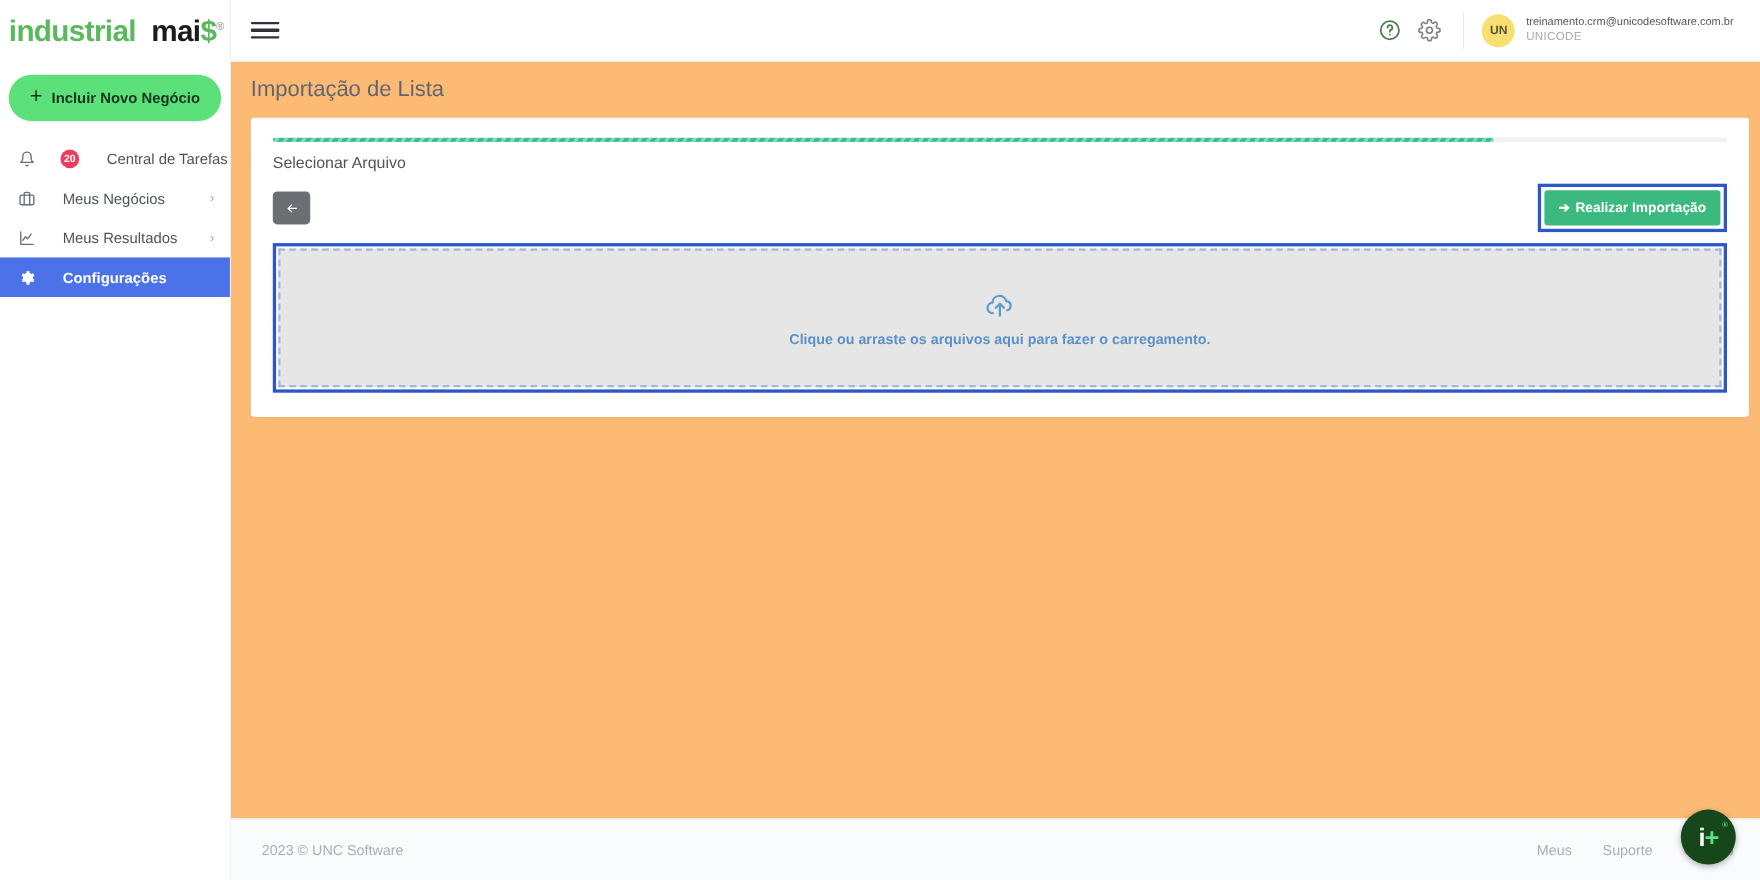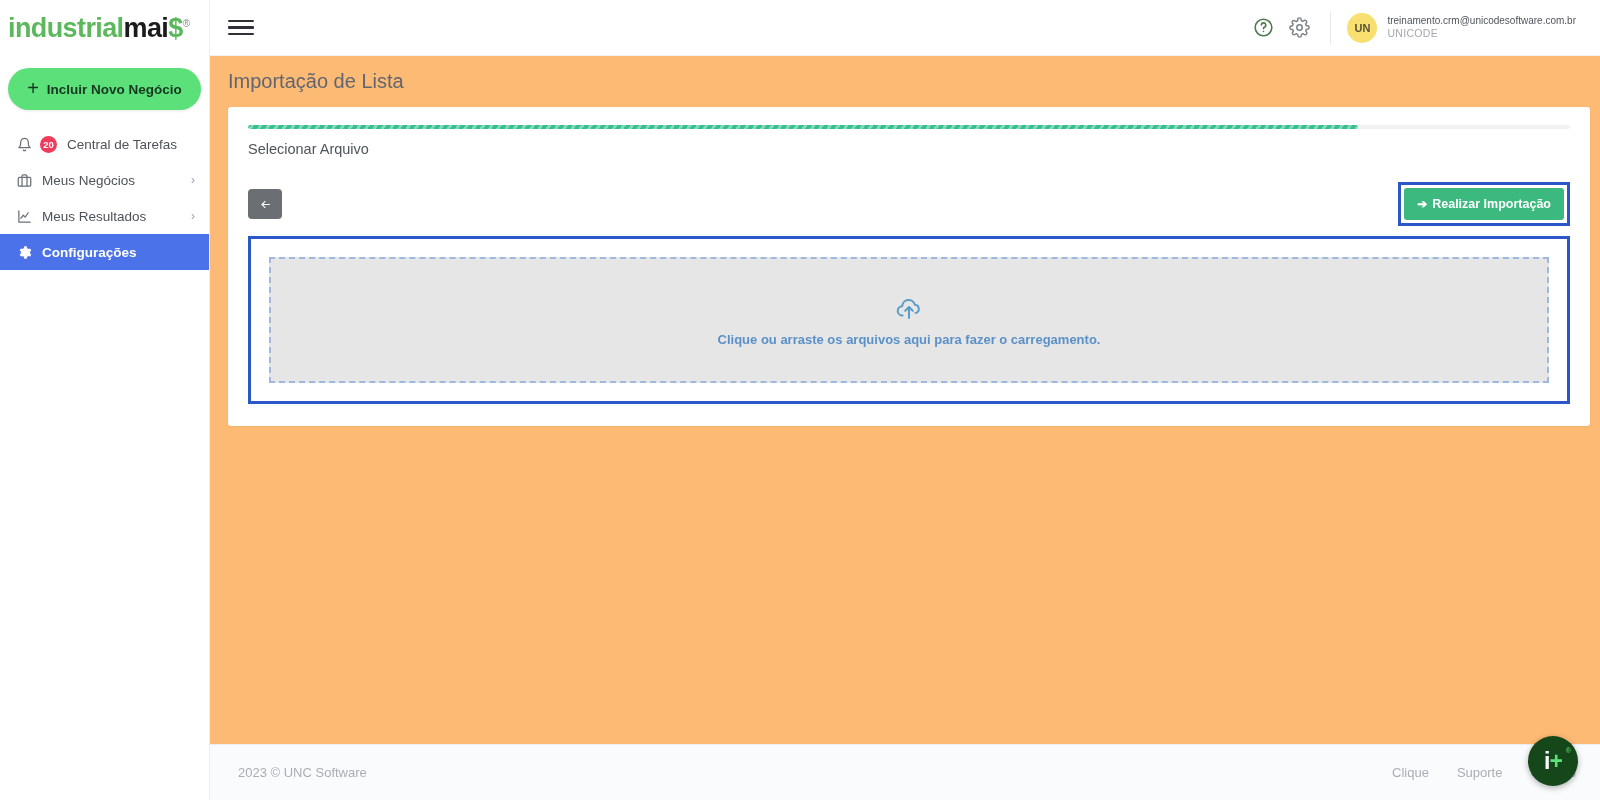--- a/index.html
+++ b/index.html
@@ -24,21 +24,21 @@
   .logo-wrap {
     height: 56px;
     display: flex; align-items: center;
     padding-left: 8px;
   }
   .logo {
     font-size: 27px; font-weight: bold; letter-spacing: -0.6px;
     line-height: 1; position: relative; white-space: nowrap;
   }
   .logo .g1 { color: #5cb85c; }
-  .logo .g2 { color: #1b1b1b; }
+  .logo .g2 { color: #1b1b1b; padding-left: 14px; }
   .logo .g3 { color: #5cb85c; }
   .logo .reg {
     font-size: 10px; vertical-align: super; color: #8a8a8a; font-weight: normal;
   }
 
   .new-deal-btn {
     margin: 12px 8px 16px 8px;
     height: 42px;
     background: #5ce07a;
     border-radius: 21px;
@@ -49,21 +49,21 @@
     box-shadow: 0 1px 3px rgba(0,0,0,0.10);
   }
   .new-deal-btn .plus { font-size: 20px; font-weight: 400; line-height: 1; margin-top: -2px; }
 
   .nav { display: flex; flex-direction: column; }
   .nav-item {
     height: 36px;
     display: flex; align-items: center;
     padding: 0 14px 0 16px;
     font-size: 13.5px; color: #4d5259;
-    cursor: pointer; gap: 9px;
+    cursor: pointer; gap: 24px;
     position: relative;
   }
   .nav-item .ico {
     width: 17px; height: 17px; flex: 0 0 17px;
     display: flex; align-items: center; justify-content: center;
     color: #6b7078;
   }
   .nav-item .ico svg { width: 15px; height: 15px; display: block; }
   .nav-item .label { flex: 1; white-space: nowrap; }
   .nav-item .chev { font-size: 12px; color: #9aa0a8; }
@@ -139,21 +139,21 @@
   }
   .progress-fill {
     height: 4px; border-radius: 2px;
     background-color: #35c08d;
     background-image: repeating-linear-gradient(
       -58deg,
       rgba(255,255,255,0.38) 0px, rgba(255,255,255,0.38) 3px,
       rgba(255,255,255,0) 3px, rgba(255,255,255,0) 7px);
   }
 
-  .section-title { font-size: 14.5px; color: #4f545b; margin-bottom: 25px; }
+  .section-title { font-size: 14.5px; color: #4f545b; margin-bottom: 10px; }
 
   .row { display: flex; align-items: center; justify-content: space-between; }
 
   .back-btn {
     width: 34px; height: 30px;
     background: #6b6f74; border-radius: 4px;
     display: flex; align-items: center; justify-content: center;
     cursor: pointer; color: #ffffff;
   }
   .back-btn svg { display: block; }
@@ -172,21 +172,21 @@
     height: 32px; padding: 0 13px;
     border-radius: 3px;
     display: flex; align-items: center; gap: 5px;
     white-space: nowrap; cursor: pointer;
   }
   .import-btn .arr { font-size: 12px; }
 
   .dropzone-hl {
     margin-top: 10px;
     border: 3px solid #2b57c9;
-    padding: 18px;
+    padding: 2px;
     background: #ffffff;
   }
   .dropzone {
     background: #e6e6e6;
     border: 2px dashed #9fb8de;
     height: 126px;
     display: flex; flex-direction: column;
     align-items: center; justify-content: center;
     gap: 10px; cursor: pointer;
   }
@@ -363,21 +363,21 @@
           </div>
         </div>
 
       </div>
     </div>
 
     <footer class="footer">
       <span>2023 © UNC Software</span>
       <div class="footer-spacer"></div>
       <div class="footer-links">
-        <span>Clique</span>
+        <span>Meus</span>
         <span>Suporte</span>
         <span>Contato</span>
       </div>
     </footer>
 
     <div class="fab">
       <span class="fab-txt"><span>i</span><span class="p">+</span><span class="r">®</span></span>
     </div>
 
   </section>

